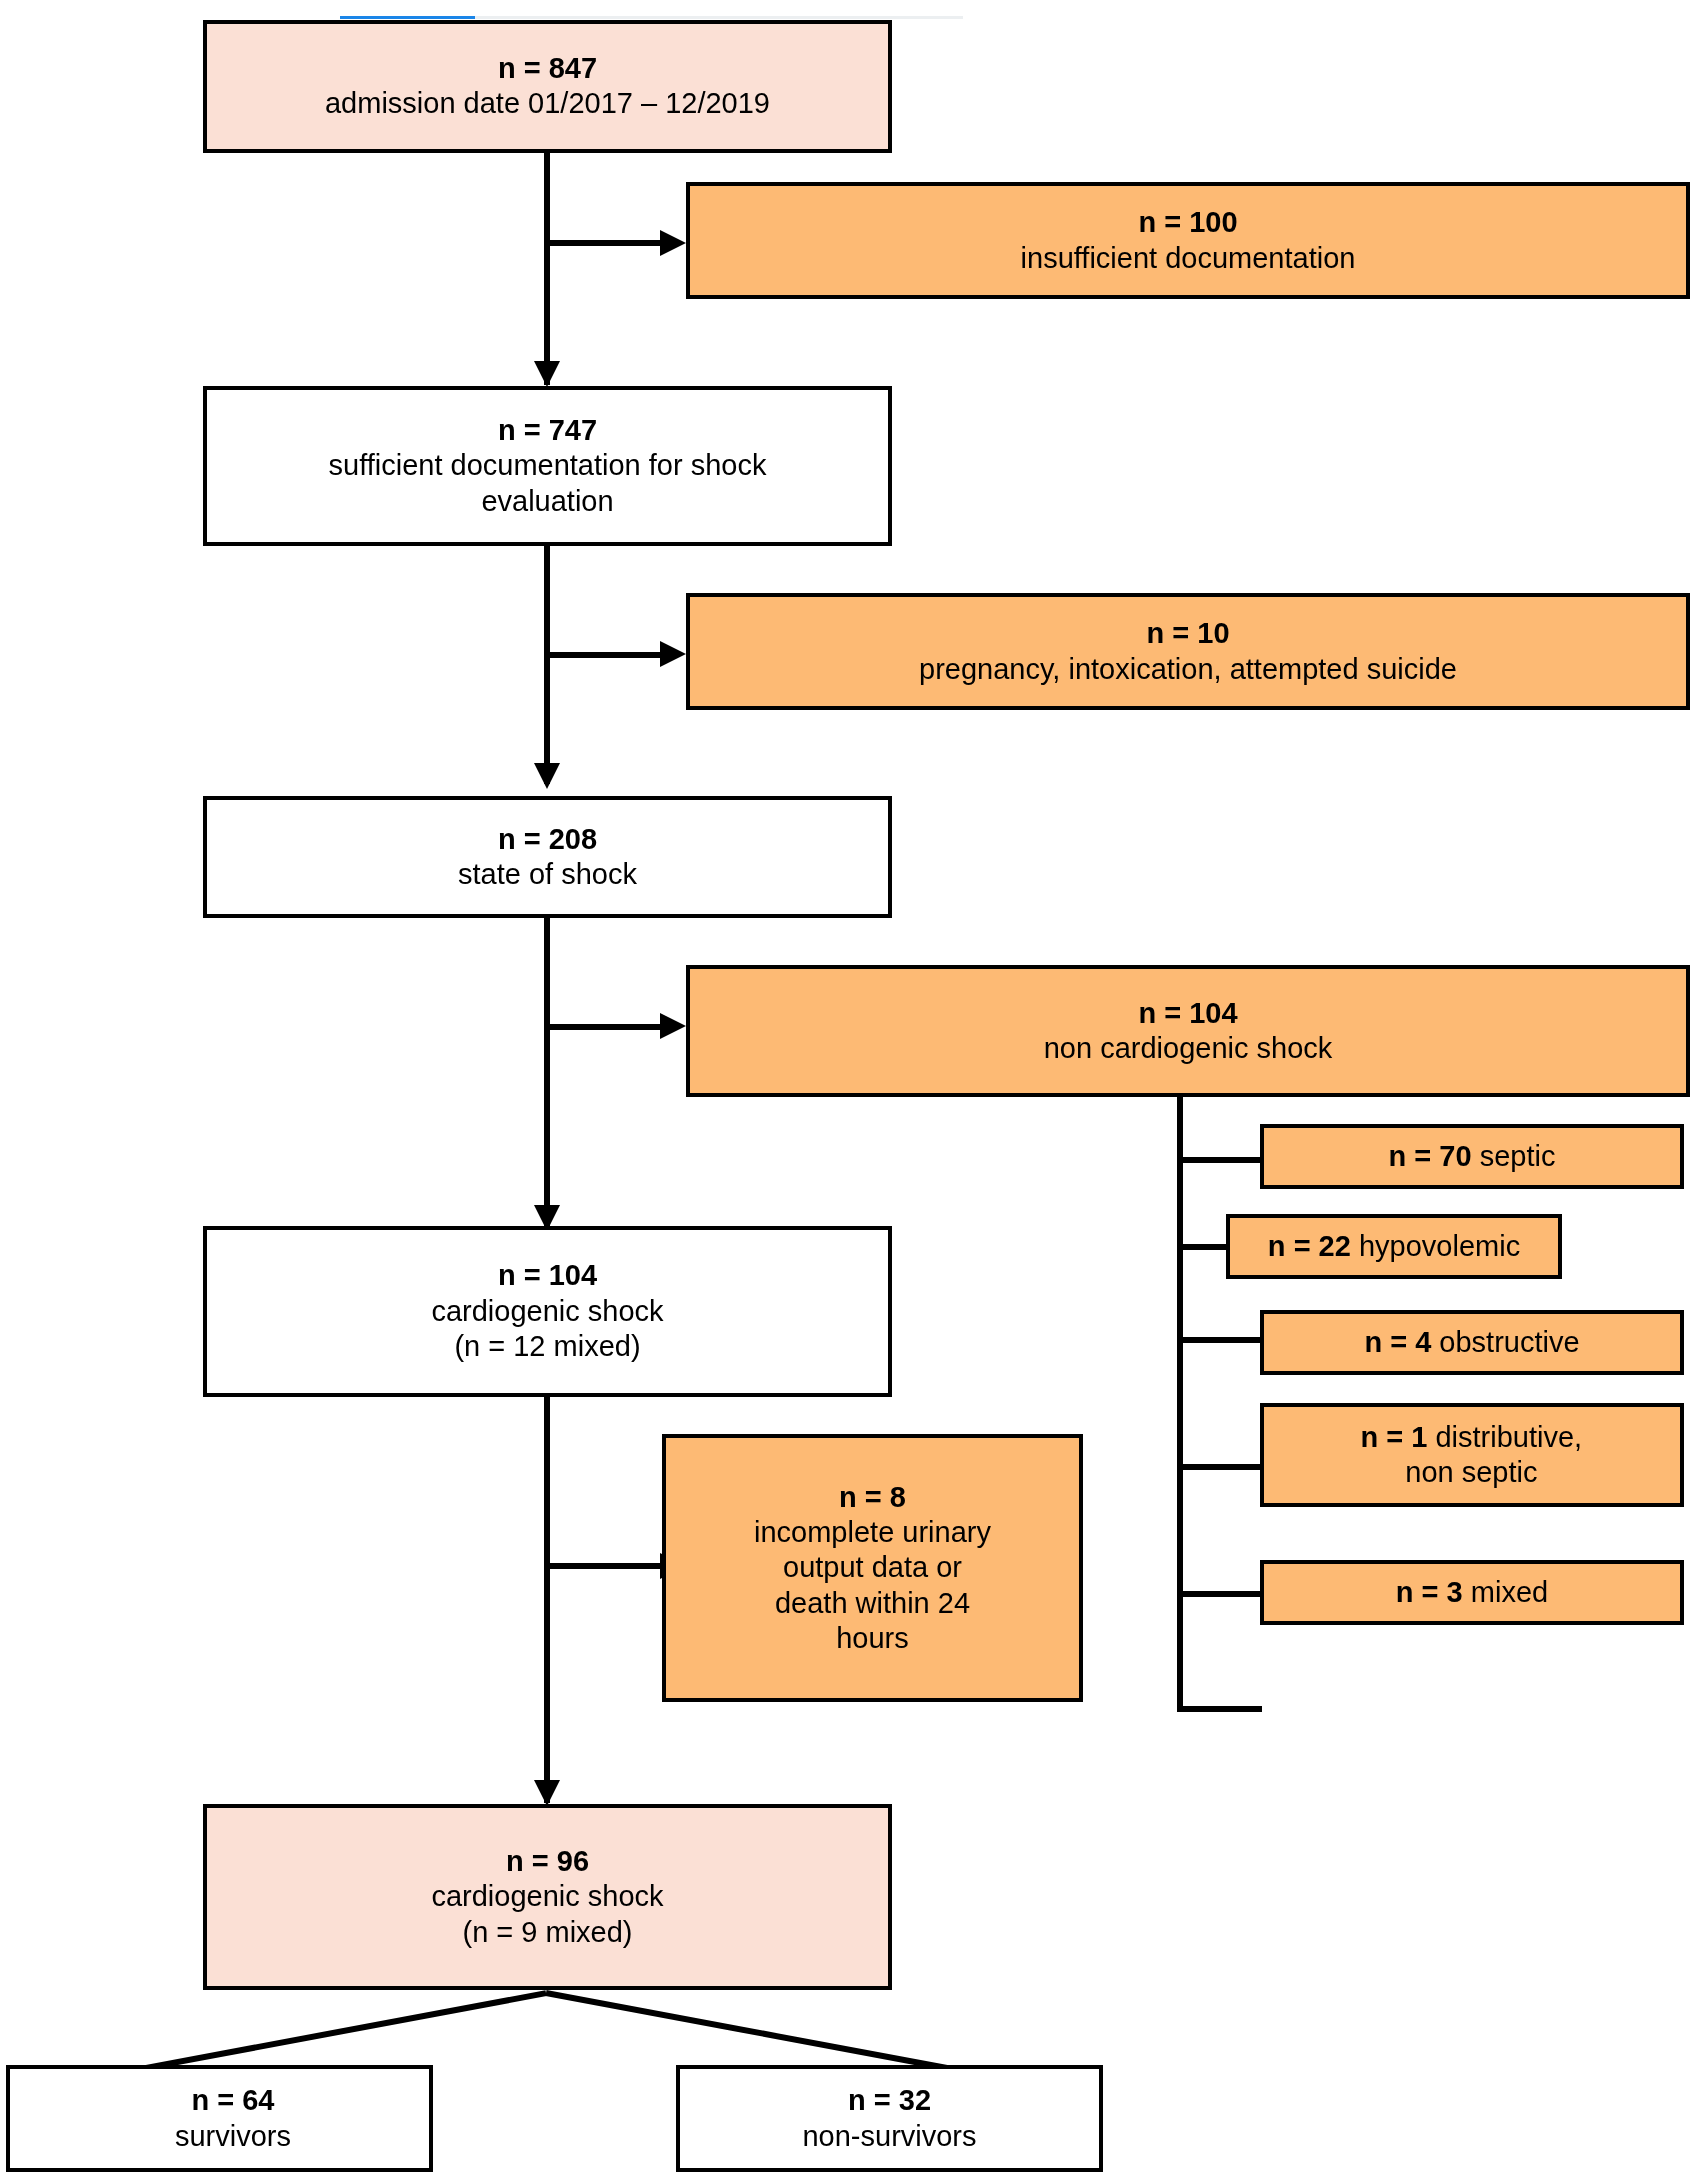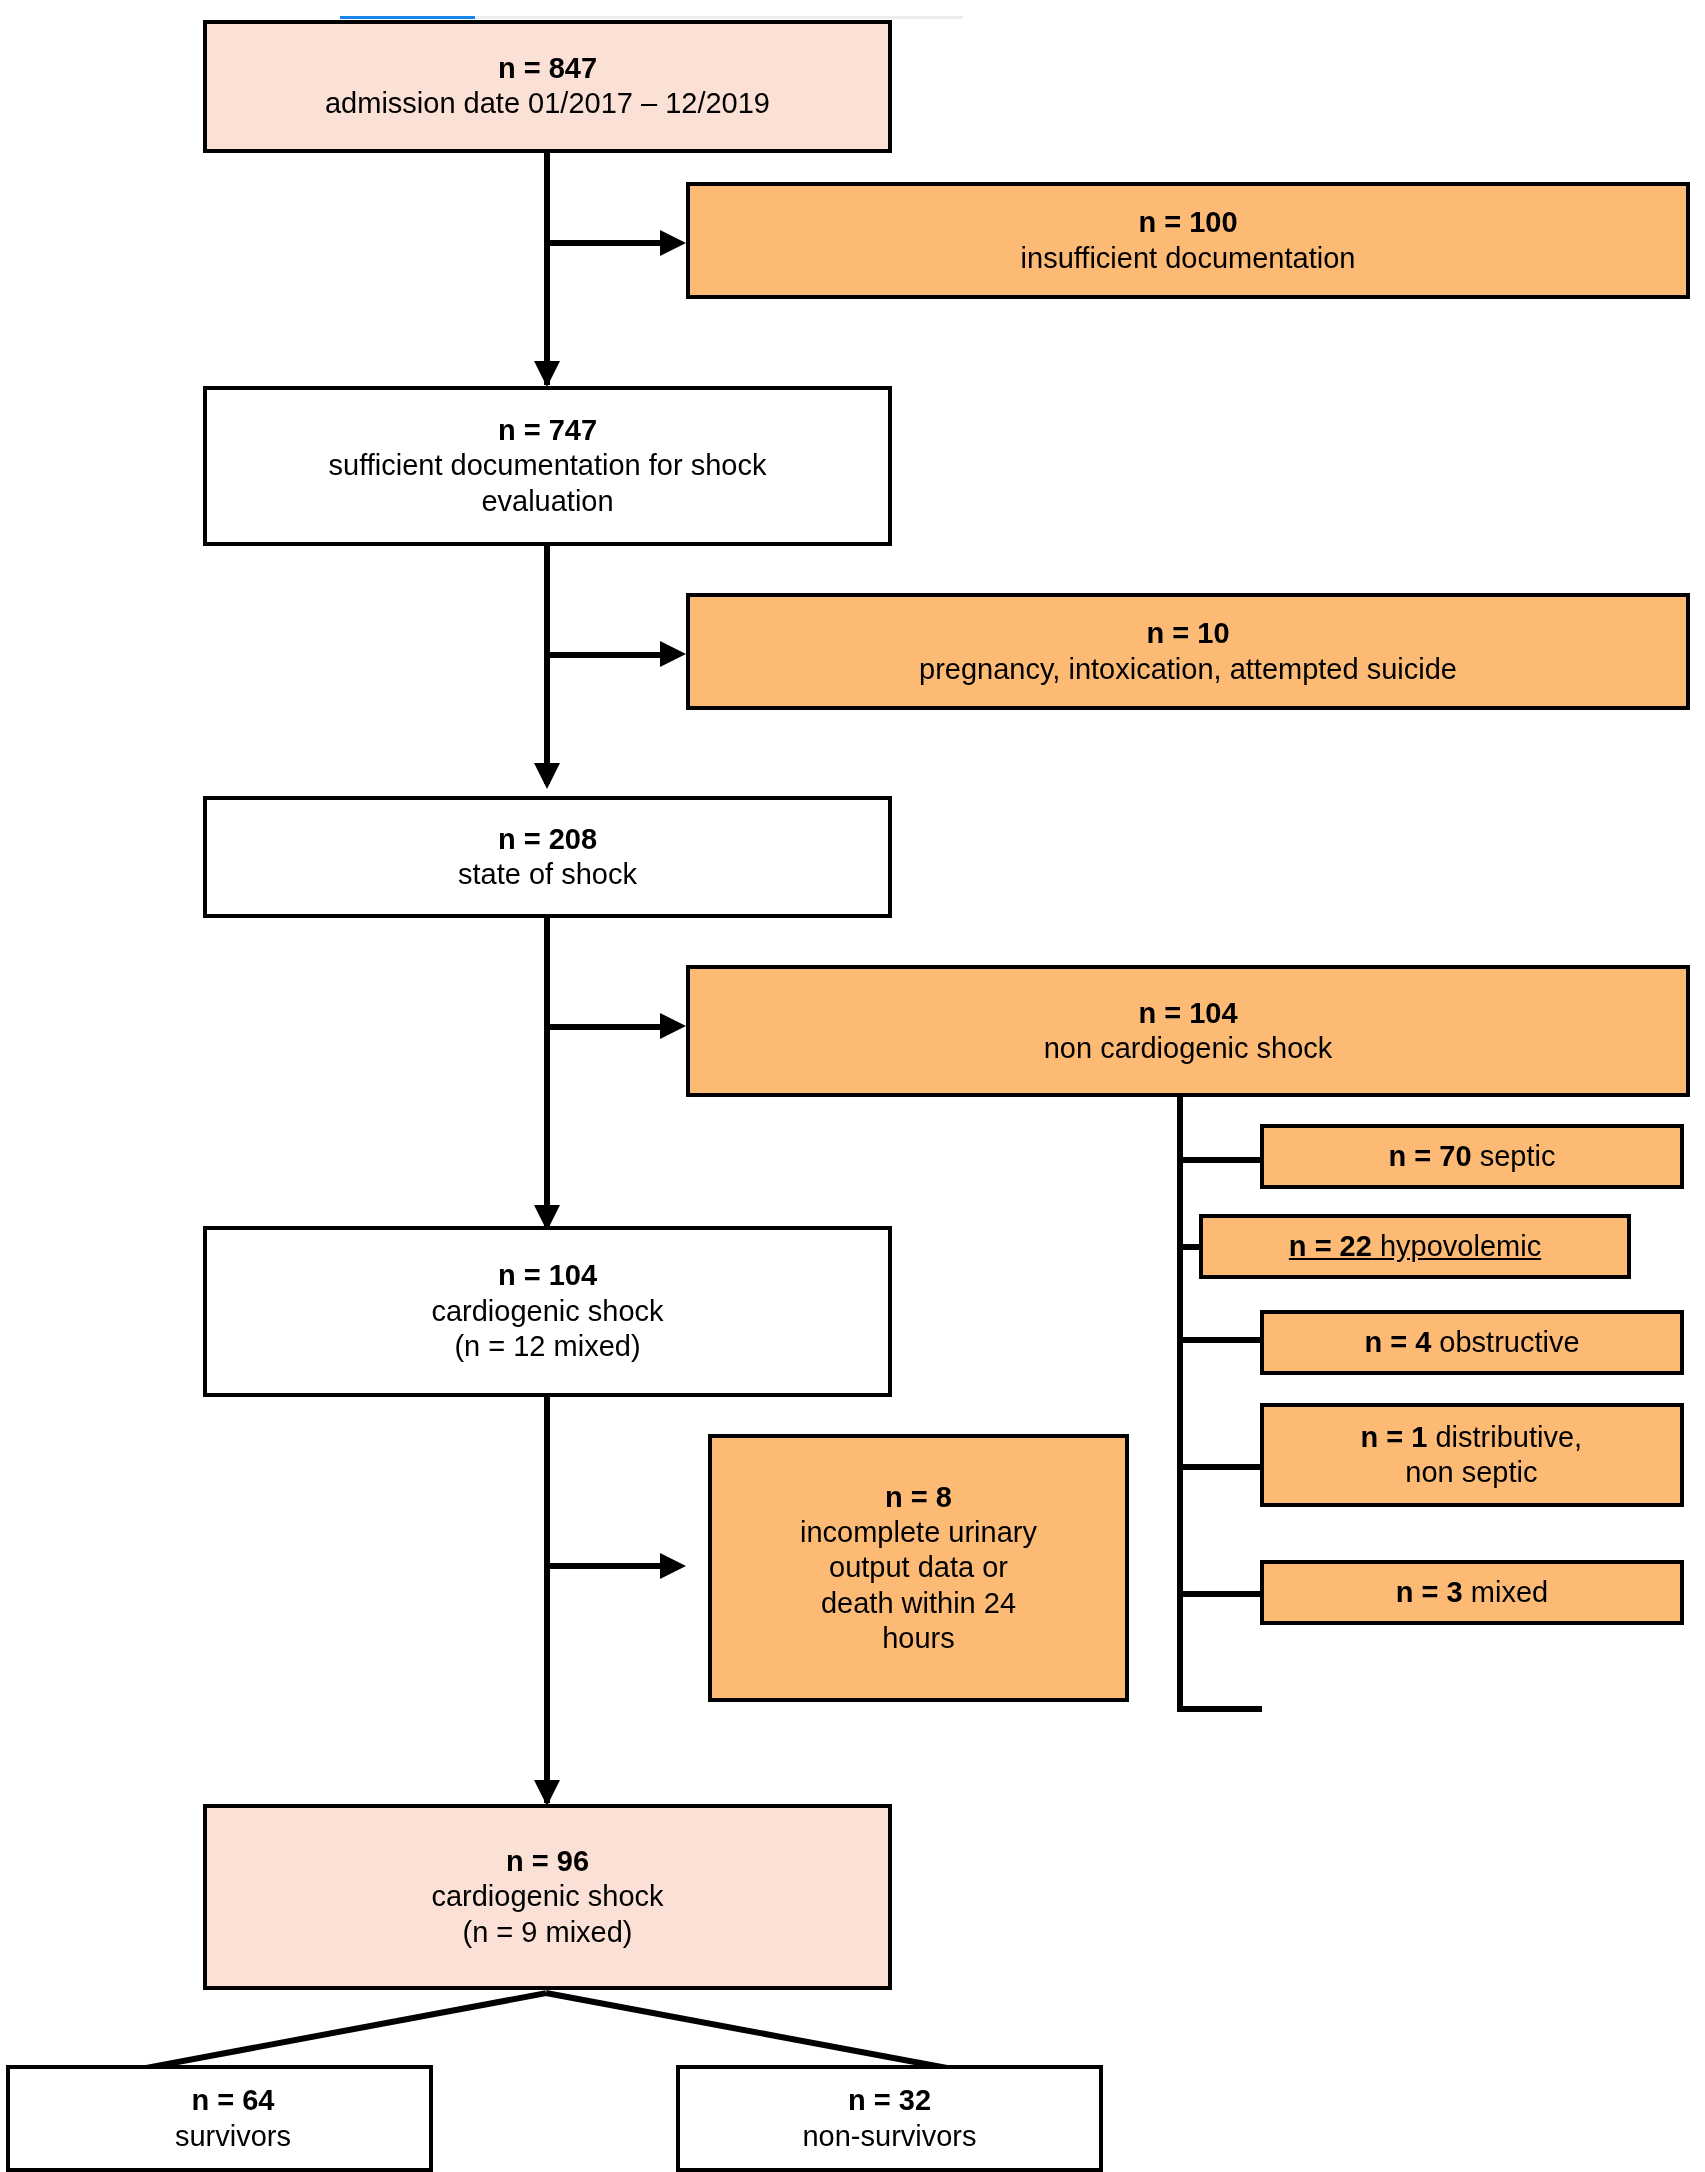--- a/index.html
+++ b/index.html
@@ -170,21 +170,21 @@
 
   <div class="node fill-blue" style="left:686px; top:965px; width:1004px; height:132px;">
     <span class="ln b">n =  104</span>
     <span class="ln">non cardiogenic shock</span>
   </div>
 
   <div class="node inline-node fill-blue" style="left:1260px; top:1124px; width:424px; height:65px;">
     <span class="ln"><b>n = 70</b><span> septic</span></span>
   </div>
 
-  <div class="node inline-node fill-blue" style="left:1199px; top:1214px; width:432px; height:65px;text-decoration:underline;">
+  <div class="node inline-node fill-blue" style="left:1226px; top:1214px; width:336px; height:65px;">
     <span class="ln"><b>n = 22</b><span> hypovolemic</span></span>
   </div>
 
   <div class="node inline-node fill-blue" style="left:1260px; top:1310px; width:424px; height:65px;">
     <span class="ln"><b>n = 4</b><span>  obstructive</span></span>
   </div>
 
   <div class="node inline-node fill-blue" style="left:1260px; top:1403px; width:424px; height:104px;padding-left:6px;">
     <span class="ln"><b>n = 1</b><span> distributive,</span></span>
     <span class="ln">non septic</span>
@@ -194,21 +194,21 @@
     <span class="ln"><b>n = 3</b><span>  mixed</span></span>
   </div>
 
 
   <div class="node fill-white" style="left:203px; top:1226px; width:689px; height:171px;">
     <span class="ln b">n = 104</span>
     <span class="ln">cardiogenic shock</span>
     <span class="ln">(n = 12 mixed)</span>
   </div>
 
-  <div class="node fill-blue" style="left:708px; top:1434px; width:421px; height:268px;">
+  <div class="node fill-blue" style="left:662px; top:1434px; width:421px; height:268px;">
     <span class="ln b">n = 8</span>
     <span class="ln">incomplete urinary</span>
     <span class="ln">output data or</span>
     <span class="ln">death within 24</span>
     <span class="ln">hours</span>
   </div>
 
   <div class="node fill-peach" style="left:203px; top:1804px; width:689px; height:186px;">
     <span class="ln b">n = 96</span>
     <span class="ln">cardiogenic shock</span>

